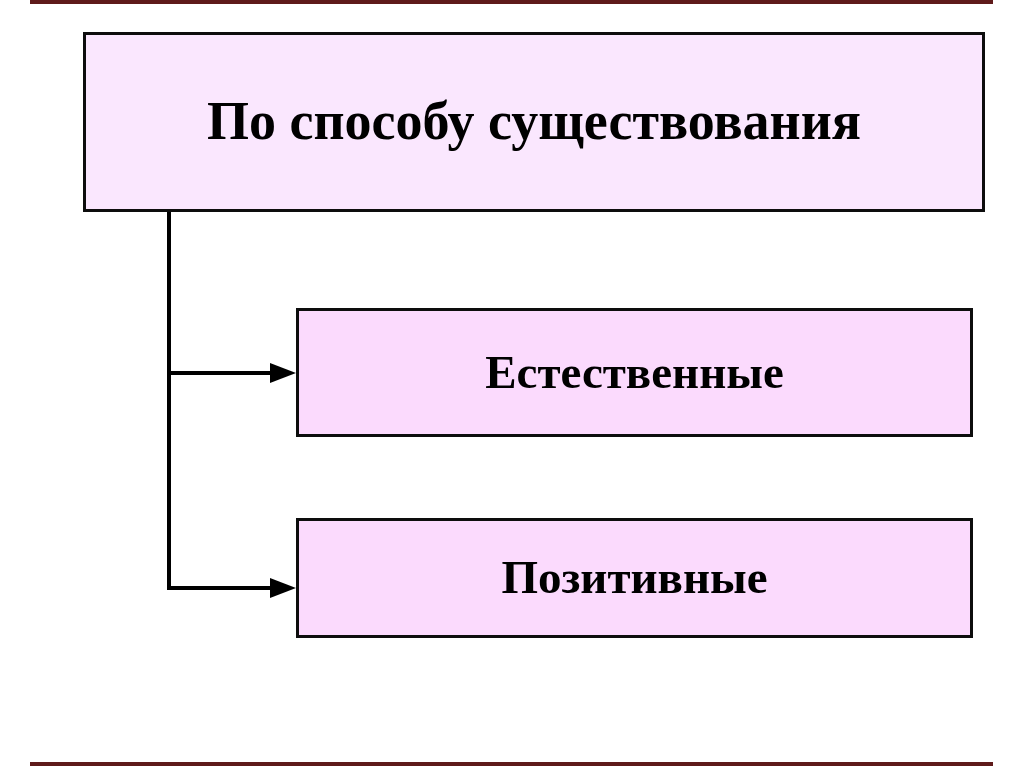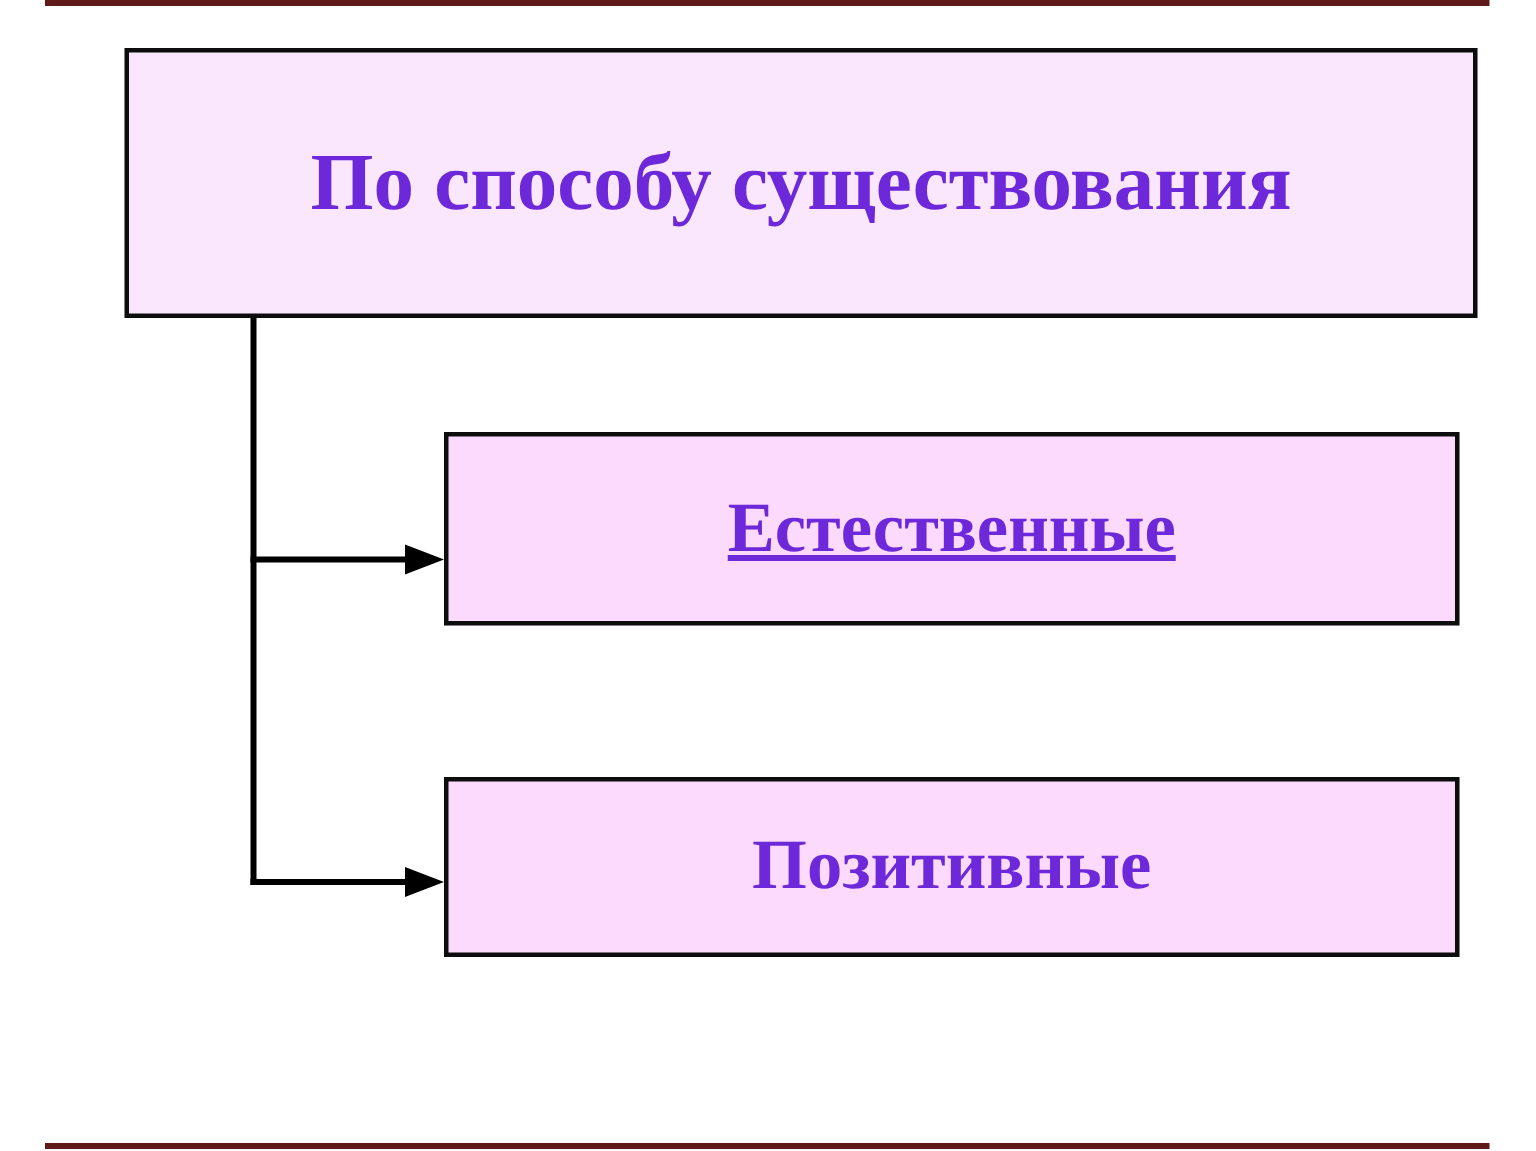--- a/index.html
+++ b/index.html
@@ -26,38 +26,38 @@
   .frame-bar.bottom { top: 762px; }
 
   .box {
     position: absolute;
     box-sizing: border-box;
     border: 3px solid #0d0d0d;
     display: flex;
     align-items: center;
     justify-content: center;
     text-align: center;
-    color: #6d28d9;
+    color: #000000;
     font-weight: bold;
   }
   .box.root {
     left: 83px;
     top: 32px;
     width: 902px;
     height: 180px;
     background: #fae7fe;
     font-size: 54px;
   }
   .box.child {
     left: 296px;
     width: 677px;
     background: #fbdafd;
     font-size: 47px;
   }
-  .box.c1 { top: 288px; height: 129px; text-decoration: underline; }
+  .box.c1 { top: 308px; height: 129px; }
   .box.c2 { top: 518px; height: 120px; }
 
   .trunk {
     position: absolute;
     left: 167px;
     top: 212px;
     width: 4px;
     height: 378px;
     background: #000000;
   }

